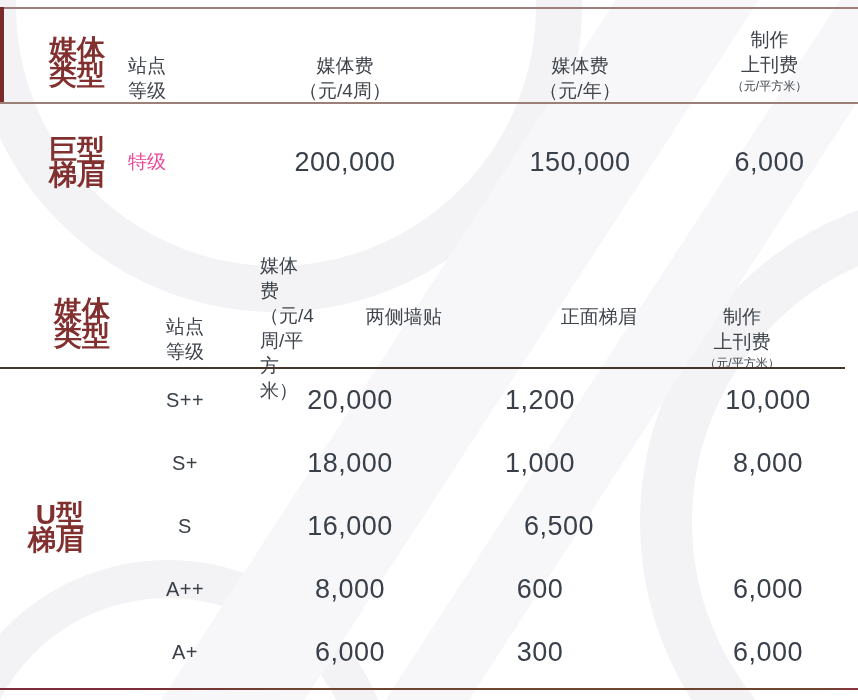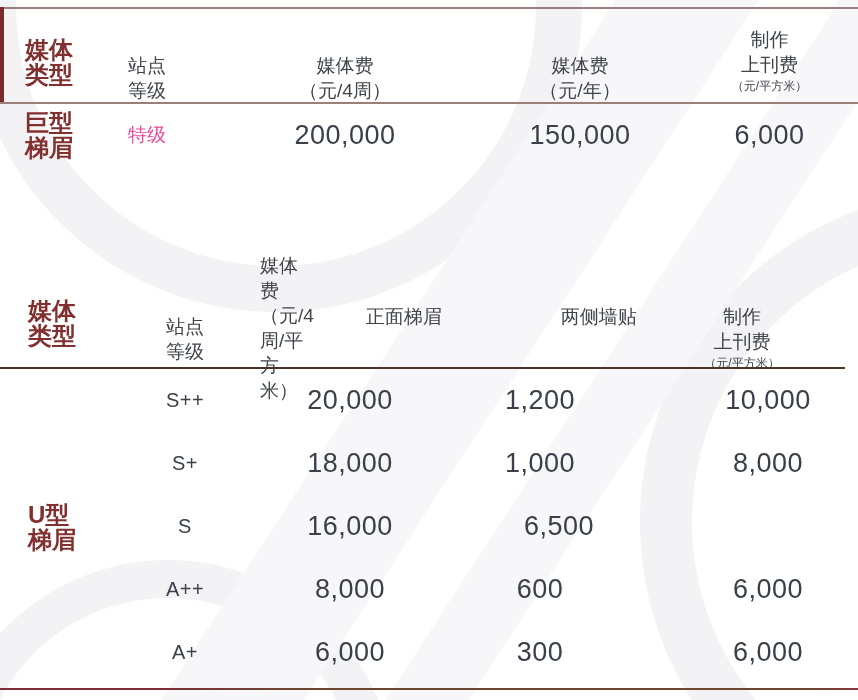--- a/index.html
+++ b/index.html
@@ -23,32 +23,32 @@
   .rule-top    { top:7px;   height:2px; background:#9c7e7e; }
   .rule-t1     { top:102px; height:2px; background:#9d7f7a; }
   .rule-t2     { top:367px; height:2px; width:845px; background:#46352a; }
   .rule-bottom { top:688px; height:2px;
                  background:linear-gradient(90deg,#7e2b3a 0%,#7e2b3a 16%,#6e4530 34%,#6e4530 96%,#8a3340 100%); }
   .leftbar { position:absolute; left:0; top:7px; width:4px; height:97px; background:#7c2b2b; }
 
   .grid-t1 { position:absolute; left:0; width:858px; display:grid;
              grid-template-columns:105px 120px 240px 230px 163px; align-items:center; }
   .t1-head { top:9px;  height:93px; }
-  .t1-row  { top:91px; height:88px; }
+  .t1-row  { top:118px; height:88px; }
 
   .t2-head { position:absolute; left:0; top:272px; width:858px; height:95px; display:grid;
              grid-template-columns:110px 150px 390px 208px; }
   .t2-body { position:absolute; left:0; top:369px; width:858px; height:315px; }
   .grid-t2row { height:63px; display:grid;
                 grid-template-columns:110px 150px 180px 200px 218px; align-items:center; }
 
   .cell { white-space:pre-line; }
   .c-left   { text-align:left; }
   .c-center { text-align:center; }
-  .maroon { color:#82302f; font-weight:bold; font-size:24px; line-height:25px; }
+  .maroon { color:#82302f; font-weight:bold; font-size:28px; line-height:25px;text-align:right; }
   .hdr    { color:#3f444b; font-size:19px; line-height:25px;margin-top:32px; }
   .unit   { font-size:12px; line-height:19px; color:#3f444b; display:block; }
   .num    { color:#394049; font-size:27px; letter-spacing:0.5px; font-weight:300; }
   .lvl    { color:#394049; font-size:20px; letter-spacing:0.5px; font-weight:300; }
   .zh-val { color:#ec4899; font-size:19px; }
 
   .pad-l25 { padding-left:25px; }
   .pad-l23 { padding-left:23px; }
   .pad-l28 { padding-left:28px; }
   .t1-c5   { padding-right:14px; }
@@ -107,22 +107,22 @@
     </div>
 
     <div class="t2-head">
       <div class="cell c-left pad-l28 maroon vcenter">媒体
 类型</div>
       <div class="cell c-center hdr vcenter">站点
 等级</div>
       <div class="fee-group">
         <div class="fee-group-top hdr">媒体费（元/4周/平方米）</div>
         <div class="fee-group-bottom">
+          <div class="cell c-center hdr">两侧墙贴</div>
           <div class="cell c-center hdr">正面梯眉</div>
-          <div class="cell c-center hdr">两侧墙贴</div>
         </div>
       </div>
       <div class="cell c-center vcenter t2h-c5">
         <span class="cell hdr">制作
 上刊费</span>
         <span class="unit">（元/平方米）</span>
       </div>
     </div>
 
     <div class="rule rule-t2"></div>

